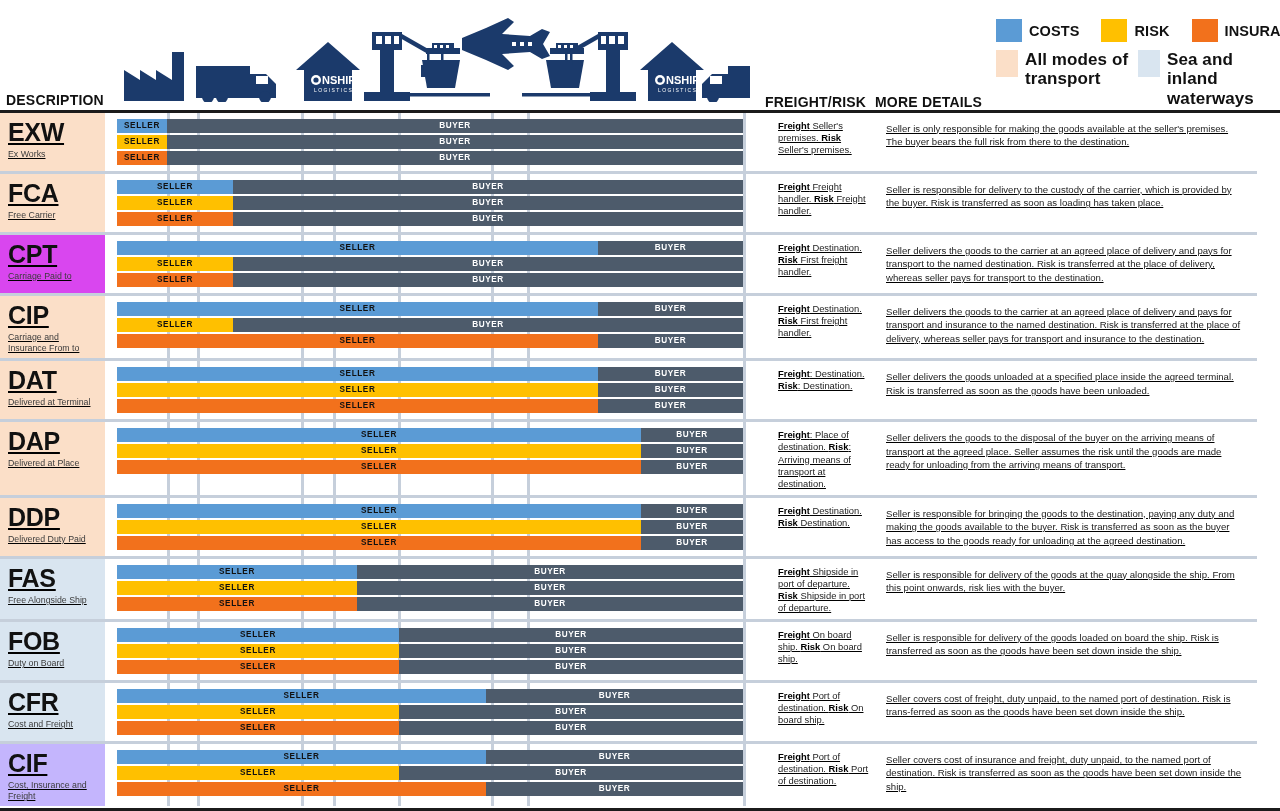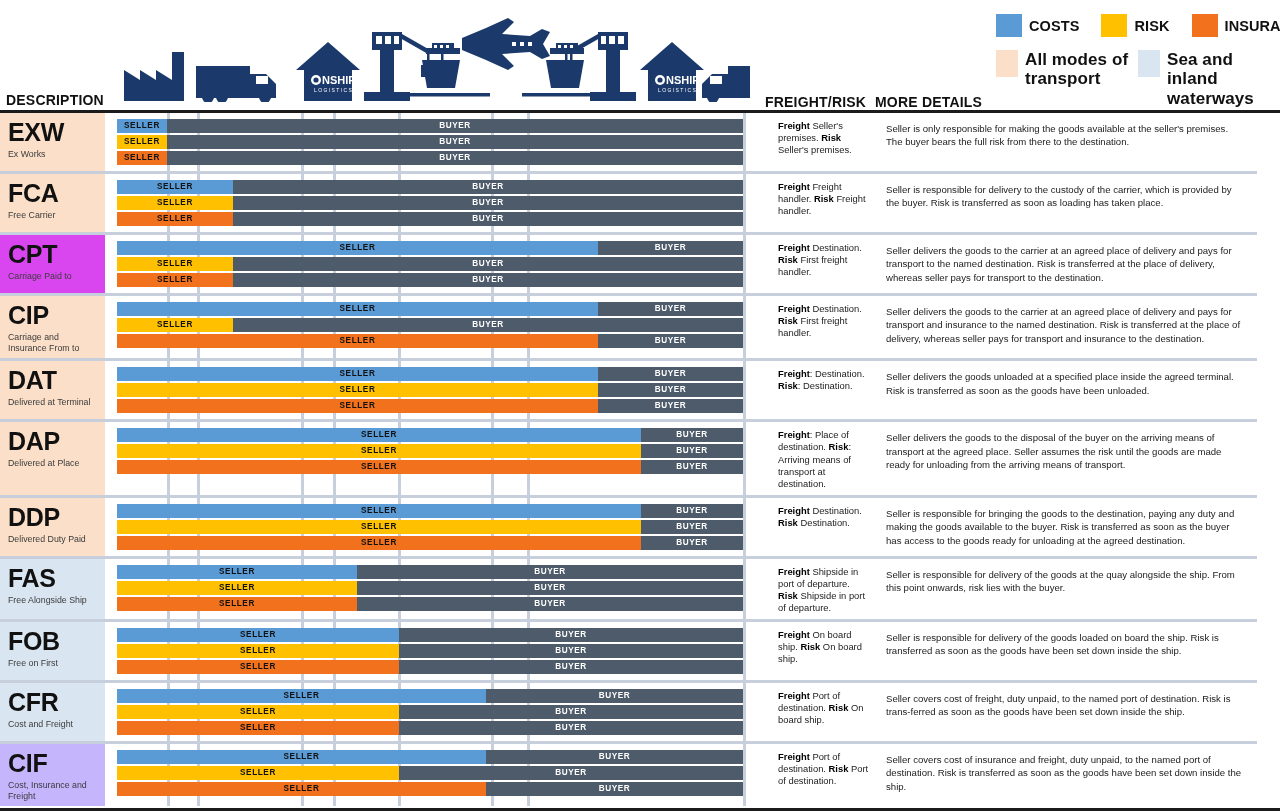--- a/index.html
+++ b/index.html
@@ -8,21 +8,21 @@
     width: 1280px; height: 811px;
     background: #ffffff;
     font-family: "Liberation Sans", "DejaVu Sans", sans-serif;
     overflow: hidden;
   }
   #page { position: relative; width: 1280px; height: 811px; }
 
   
   #legend { position: absolute; left: 996px; top: 14px; width: 284px; height: 72px; }
   .legend-row { display: flex; align-items: flex-start; }
-  .legend-row.top { gap: 0; height: 28px; align-items: flex-start; }
+  .legend-row.top { gap: 0; height: 28px; align-items: flex-end; }
   .legend-row.bottom { margin-top: 8px; }
   .legend-item { display: flex; align-items: center; }
   .legend-item.half { width: 142px; align-items: flex-start; }
   .sw { width: 26px; height: 23px; flex: none; }
   .sw-small { width: 22px; height: 27px; flex: none; }
   .legend-label {
     font-size: 14.5px; font-weight: bold; color: #111;
     margin-left: 7px; letter-spacing: .1px; white-space: nowrap;
   }
   .legend-label.wrap { white-space: normal; line-height: 1.14; font-size: 17px; }
@@ -38,21 +38,21 @@
   }
   #head-desc   { left: 6px;   top: 92px; }
   #head-fr     { left: 765px; top: 94px; }
   #head-md     { left: 875px; top: 94px; }
 
   #headrule { position: absolute; left: 0; top: 110px; width: 1280px; height: 2.5px; background: #1b1b1b; }
   #botrule  { position: absolute; left: 0; top: 808px; width: 1280px; height: 3px; background: #1b1b1b; }
 
   
   #table { position: absolute; left: 0; top: 112.5px; width: 1280px; }
-  .trow { position: relative; width: 1257px; display: flex; }
+  .trow { position: relative; width: 1257px; display: flex; text-decoration: underline; }
   .trow + .trow { border-top: 3px solid #c6cfdb; }
 
   .c-term {
     width: 105px; flex: none; position: relative;
     padding: 7px 6px 4px 8px;
   }
   .term-code { font-size: 25px; font-weight: bold; color: #111; line-height: 1.02; letter-spacing: -.3px; }
   .term-name { font-size: 8.8px; color: #3b3b3b; line-height: 1.25; margin-top: 4px; }
 
   .c-bars { width: 660px; flex: none; position: relative; }
@@ -489,21 +489,21 @@
               <div class="seg buyer" style="left: 252px; width: 386px; background: rgb(77, 91, 107);">BUYER</div>
             </div>
           </div>
         </div>
         <div class="c-fr"><b>Freight</b><span> Shipside in port of departure. </span><b>Risk</b><span> Shipside in port of departure.</span></div>
         <div class="c-md">Seller is responsible for delivery of the goods at the quay alongside the ship. From this point onwards, risk lies with the buyer.</div>
       </div>
       <div class="trow" style="min-height: 48px;">
         <div class="c-term" style="background: rgb(217, 229, 240);">
           <div class="term-code">FOB</div>
-          <div class="term-name">Free on First</div>
+          <div class="term-name">Duty on Board</div>
         </div>
         <div class="c-bars">
           <div class="gridlines">
             <div class="gl" style="left: 62px; background: rgb(198, 207, 219);"></div>
             <div class="gl" style="left: 92px; background: rgb(198, 207, 219);"></div>
             <div class="gl" style="left: 196px; background: rgb(198, 207, 219);"></div>
             <div class="gl" style="left: 228px; background: rgb(198, 207, 219);"></div>
             <div class="gl" style="left: 293px; background: rgb(198, 207, 219);"></div>
             <div class="gl" style="left: 386px; background: rgb(198, 207, 219);"></div>
             <div class="gl" style="left: 422px; background: rgb(198, 207, 219);"></div>

